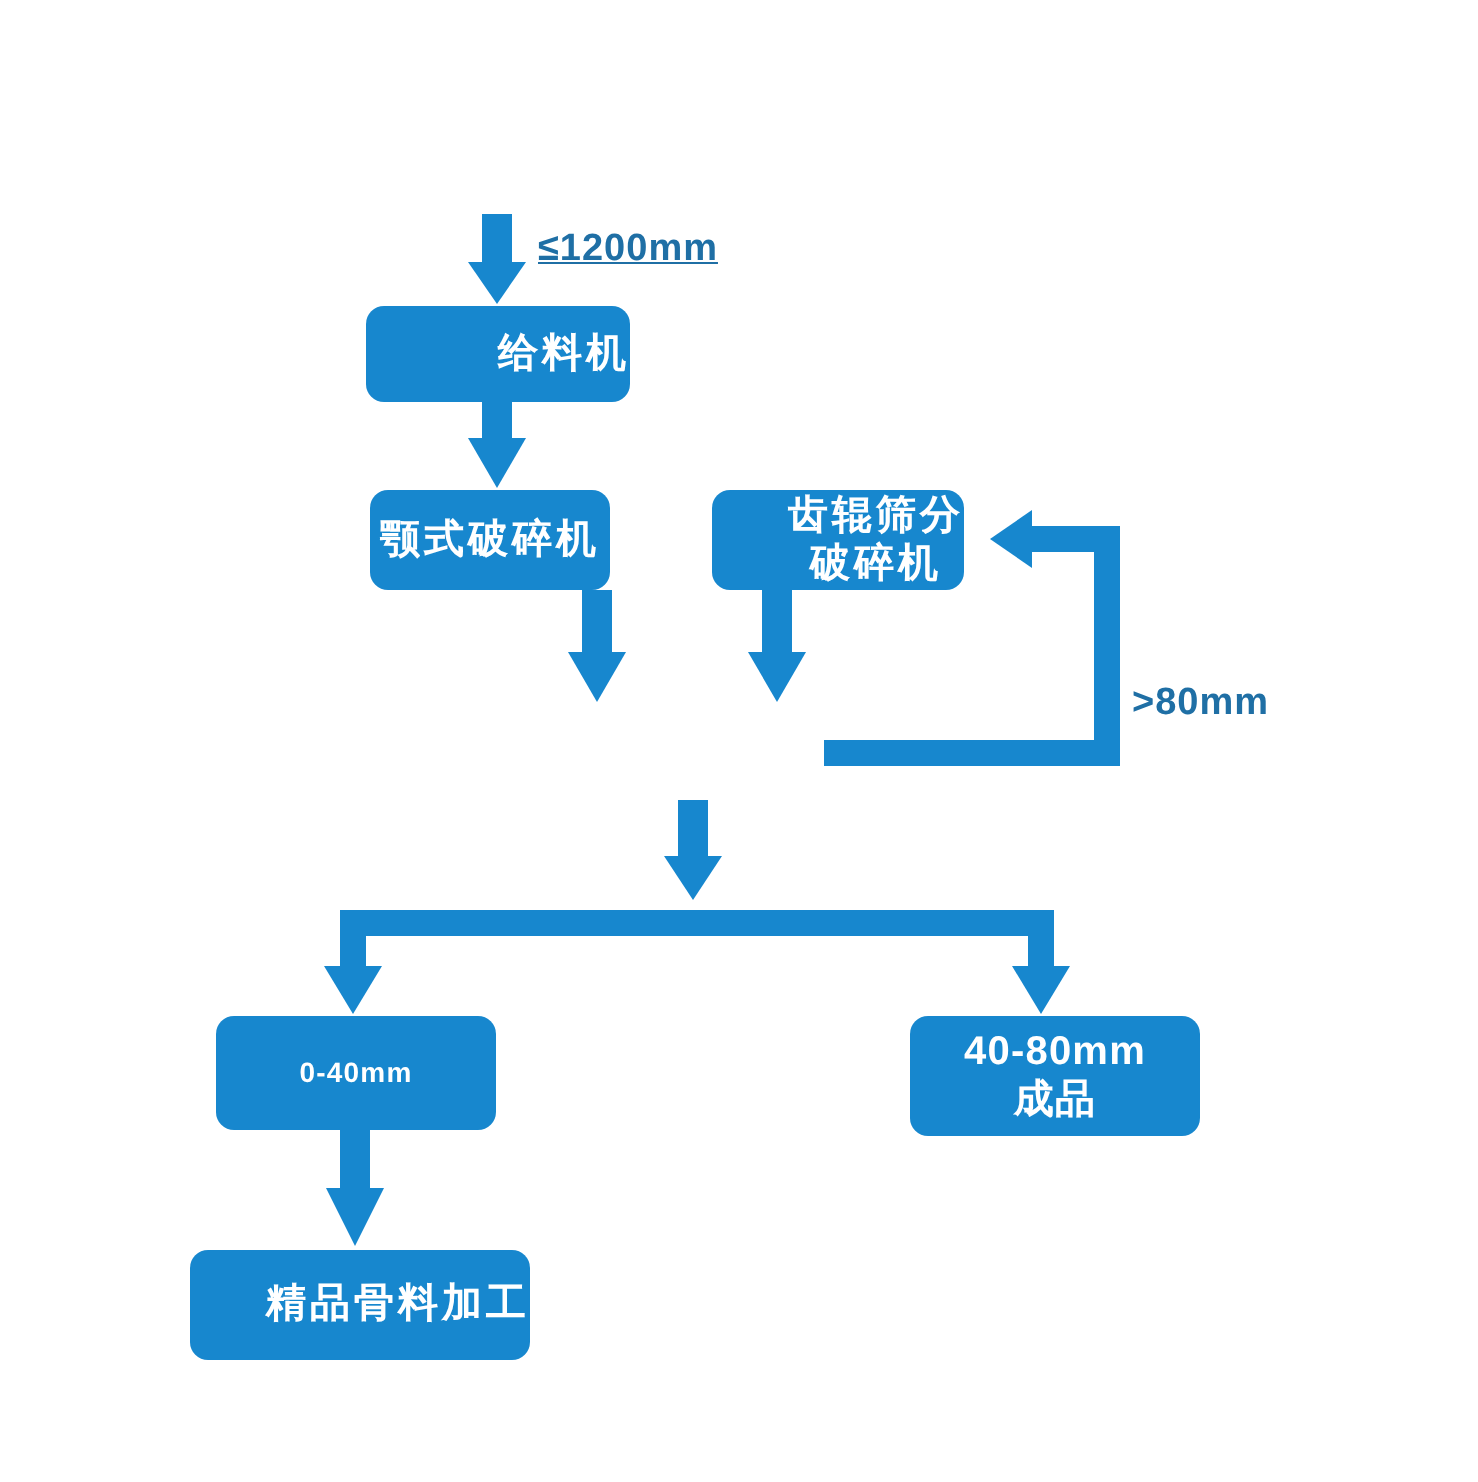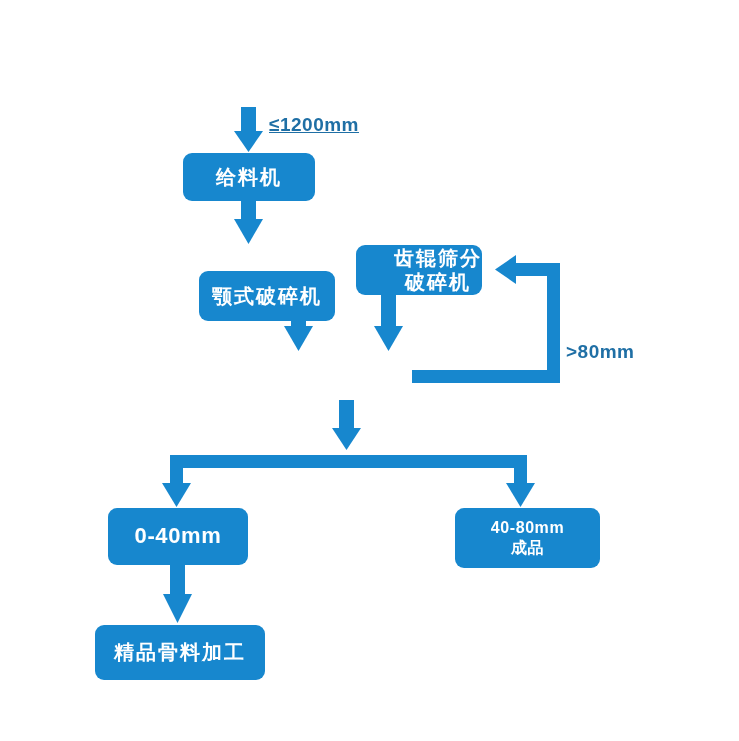--- a/index.html
+++ b/index.html
@@ -41,25 +41,25 @@
   }
   .node-label {
     display: block;
     white-space: pre-line;
   }
   .node.cn {
     font-size: 20px;
     letter-spacing: 2px;
   }
   .node.latin {
-    font-size: 22px;
+    font-size: 14px;
     letter-spacing: 0.6px;
   }
   .node.mixed {
-    font-size: 16px;
+    font-size: 20px;
     letter-spacing: 0.6px;
   }
   .edge-label {
     position: absolute;
     color: #1f6fa5;
     font-weight: bold;
     font-size: 19px;
     letter-spacing: 0.5px;
     white-space: nowrap;
     z-index: 4;
@@ -114,44 +114,44 @@
       </g>
 
       <g>
         <rect x="170" y="565" width="15" height="33"></rect>
         <polygon points="163,594 192,594 177.5,623"></polygon>
       </g>
     </g>
   </svg>
 
 
-  <div class="node cn" style="left:183px; top:153px; width:132px; height:48px;">
+  <div class="node cn" style="left:183px; top:153px; width:132px; height:48px;justify-content:flex-end;">
     <span class="node-label">给料机</span>
   </div>
 
-  <div class="node cn" style="left:199px; top:245px; width:136px; height:50px;margin-top:26px;">
+  <div class="node cn" style="left:185px; top:245px; width:120px; height:50px;">
     <span class="node-label">颚式破碎机</span>
   </div>
 
   <div class="node cn" style="left:356px; top:245px; width:126px; height:50px;justify-content:flex-end;">
     <span class="node-label">齿辊筛分
 破碎机</span>
   </div>
 
 
   <div class="node latin" style="left:108px; top:508px; width:140px; height:57px;">
     <span class="node-label">0-40mm</span>
   </div>
 
   <div class="node mixed" style="left:455px; top:508px; width:145px; height:60px;">
     <span class="node-label">40-80mm
 成品</span>
   </div>
 
-  <div class="node cn" style="left:95px; top:625px; width:170px; height:55px;">
+  <div class="node cn" style="left:95px; top:625px; width:170px; height:55px;justify-content:flex-end;">
     <span class="node-label">精品骨料加工</span>
   </div>
 
   <div class="edge-label" style="left:269px; top:114px;text-decoration:underline;">≤1200mm</div>
 
   <div class="edge-label" style="left:566px; top:309px;margin-top:32px;">&gt;80mm</div>
 
 </div>
 
 </body></html>

